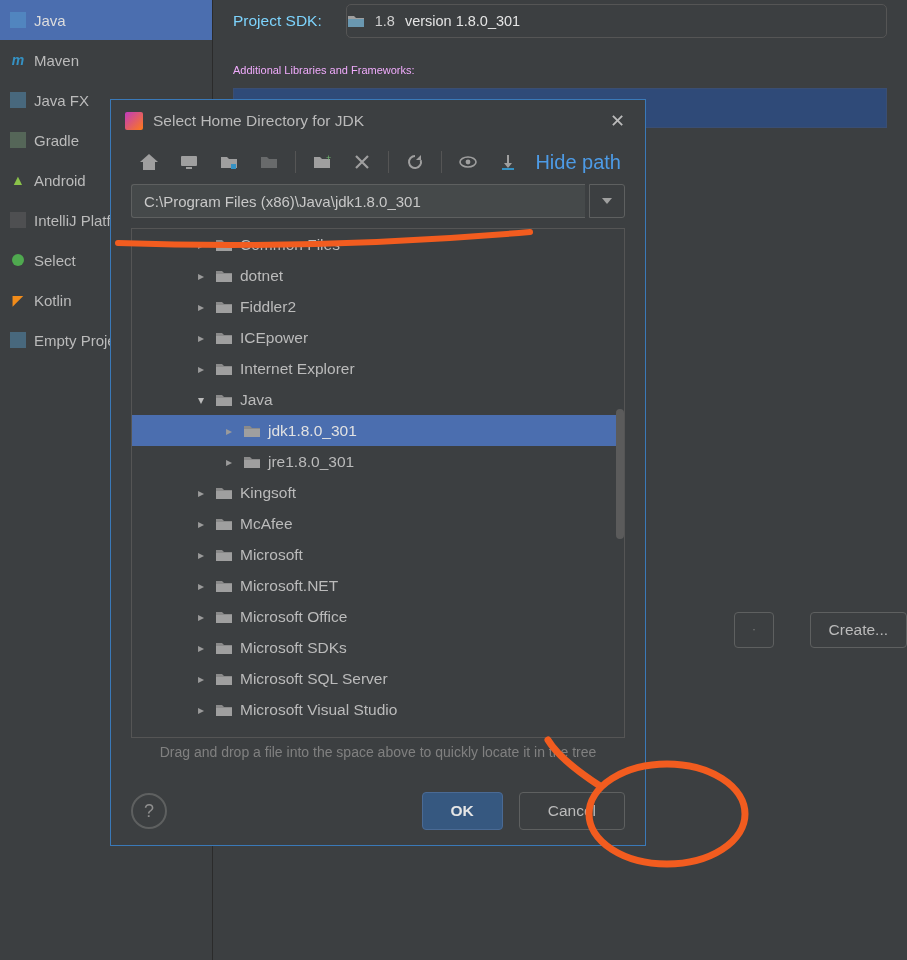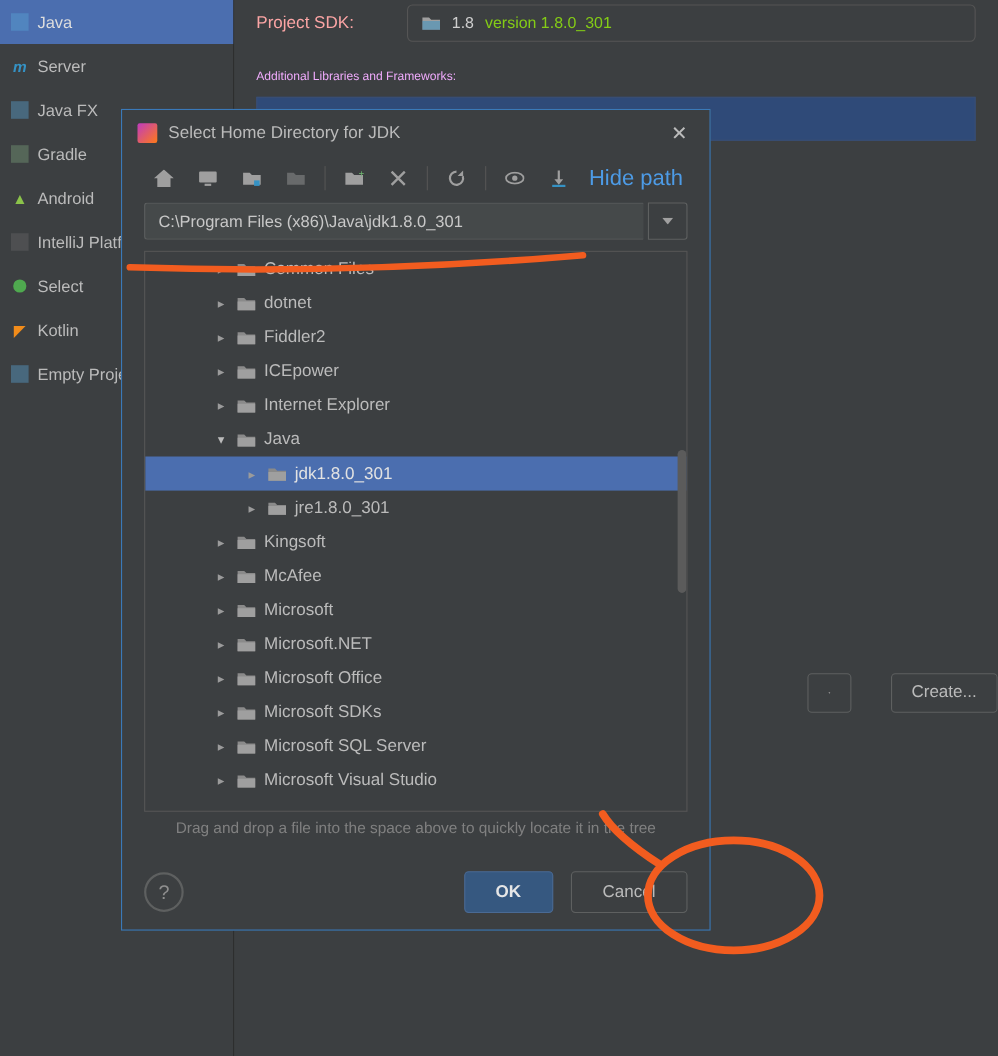--- a/index.html
+++ b/index.html
@@ -16,22 +16,22 @@
     height: 40px; padding: 0 10px; color: #bbbbbb; font-size: 15px;
     cursor: pointer;
   }
   .sidebar-item.selected { background: #4b6eaf; color: #dddddd; }
   .sidebar-item .sb-icon { width: 16px; height: 16px; display: inline-flex; align-items: center; justify-content: center; }
   .sb-placeholder { width:16px; height:16px; background:#6a6a6a; opacity:0.4; }
 
   
   .rightpanel { position:absolute; left:213px; top:0; right:0; height:960px; background:#3c3f41; padding:0 20px; }
   .rp-row1 { display:flex; align-items:center; height:42px; gap:20px; }
-  .rp-label { color:#fca5a5; font-size:15.5px; }
-  .rp-sdk-box { display:flex; align-items:center; gap:10px; background:#3c3f41; border:1px solid #555; border-radius:5px; height:34px; padding:0 12px; margin-left:28px; flex:1; }
+  .rp-label { color:#7dd3fc; font-size:15.5px; }
+  .rp-sdk-box { display:flex; align-items:center; gap:10px; background:#3c3f41; border:1px solid #555; border-radius:5px; height:34px; padding:0 0; margin-left:4px; flex:1; }
   .rp-sdk-box .folder-icon { width:18px; height:14px; }
   .rp-row2 { margin-top:22px; color:#f0abfc; font-size:11px; }
   .rp-band { margin-top:12px; height:40px; background:#2f4a78; border:1px solid #3a4e73; }
   .rp-bottom { position:absolute; right:0; bottom:312px; display:flex; gap:20px; }
   .rp-bottom .btn { height:36px; padding:0 18px; border:1px solid #5e6060; border-radius:4px; background:#3c3f41; color:#bbbbbb; display:flex; align-items:center; }
   .rp-bottom .dd { width:40px; justify-content:center; }
 
   
   .dialog {
     position:absolute; left:110px; top:99px; width:536px; height:747px;
@@ -90,21 +90,21 @@
   <div class="sidebar-item selected">
     <span class="sb-icon">
         <span class="sb-placeholder" style="background:#5aa7d6"></span>
       </span>
     <span>Java</span>
   </div>
   <div class="sidebar-item">
     <span class="sb-icon">
         <span style="color:#3592c4;font-style:italic;font-weight:bold;font-size:14px;">m</span>
       </span>
-    <span>Server</span>
+    <span>Maven</span>
   </div>
   <div class="sidebar-item">
     <span class="sb-icon">
         <span class="sb-placeholder" style="background:#5aa7d6"></span>
       </span>
     <span>Java FX</span>
   </div>
   <div class="sidebar-item">
     <span class="sb-icon">
         <span class="sb-placeholder" style="background:#7aa27a"></span>
@@ -147,21 +147,21 @@
   <div class="rp-row1">
     <span class="rp-label">Project SDK:</span>
     <div class="rp-sdk-box">
       <span class="folder-icon">
         <svg width="18" height="14" viewBox="0 0 18 14">
             <path class="icon-gray" d="M1 2h6l2 2h8v9H1z"></path>
             <path class="icon-blue-accent" d="M1 5h16v8H1z" opacity="0.5"></path>
           </svg>
       </span>
       <span style="color:#cfcfcf">1.8</span>
-      <span style="color:#84cc16">version 1.8.0_301</span>
+      <span style="color:#e5e5e5">version 1.8.0_301</span>
     </div>
   </div>
   <div class="rp-row2">Additional Libraries and Frameworks:</div>
   <div class="rp-band"></div>
 
   <div class="rp-bottom">
     <div class="btn dd">
       <svg width="10" height="6" viewBox="0 0 10 6">
           <path d="M0 0l5 6 5-6z" fill="#a0a0a0"></path>
         </svg>

